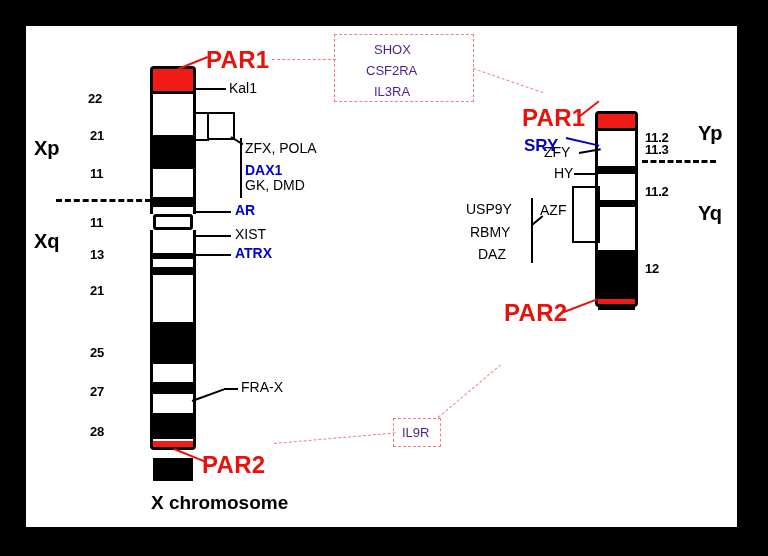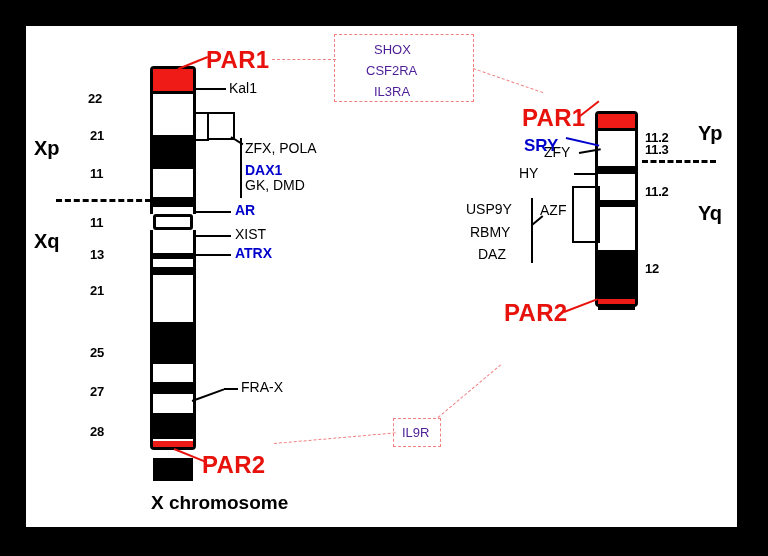--- a/index.html
+++ b/index.html
@@ -153,21 +153,21 @@
 
   <div class="t par" style="left:496px;top:80px;">PAR1</div>
   <div class="redline" style="left:554px;top:89px;width:24px;transform:rotate(-38deg);"></div>
 
   <div class="t sry" style="left:498px;top:111px;">SRY</div>
   <div class="diagline" style="left:540px;top:111px;width:34px;background:#0000cc;transform:rotate(13deg);"></div>
 
   <div class="t gene" style="left:518px;top:119px;">ZFY</div>
   <div class="diagline" style="left:553px;top:126px;width:22px;transform:rotate(-10deg);"></div>
 
-  <div class="t gene" style="left:493px;top:140px;text-align:center;">HY</div>
+  <div class="t gene" style="left:528px;top:140px;text-align:center;">HY</div>
   <div class="hline" style="left:548px;top:147px;width:24px;"></div>
 
   <div class="abs" style="left:546px;top:160px;width:28px;height:57px;border:2px solid #000;box-sizing:border-box;"></div>
   <div class="t gene" style="left:514px;top:177px;">AZF</div>
 
   <div class="vline" style="left:505px;top:172px;height:65px;"></div>
   <div class="diagline" style="left:506px;top:198px;width:14px;transform:rotate(-40deg);"></div>
   <div class="t gene" style="left:440px;top:176px;">USP9Y</div>
   <div class="t gene" style="left:444px;top:199px;">RBMY</div>
   <div class="t gene" style="left:452px;top:221px;">DAZ</div>

